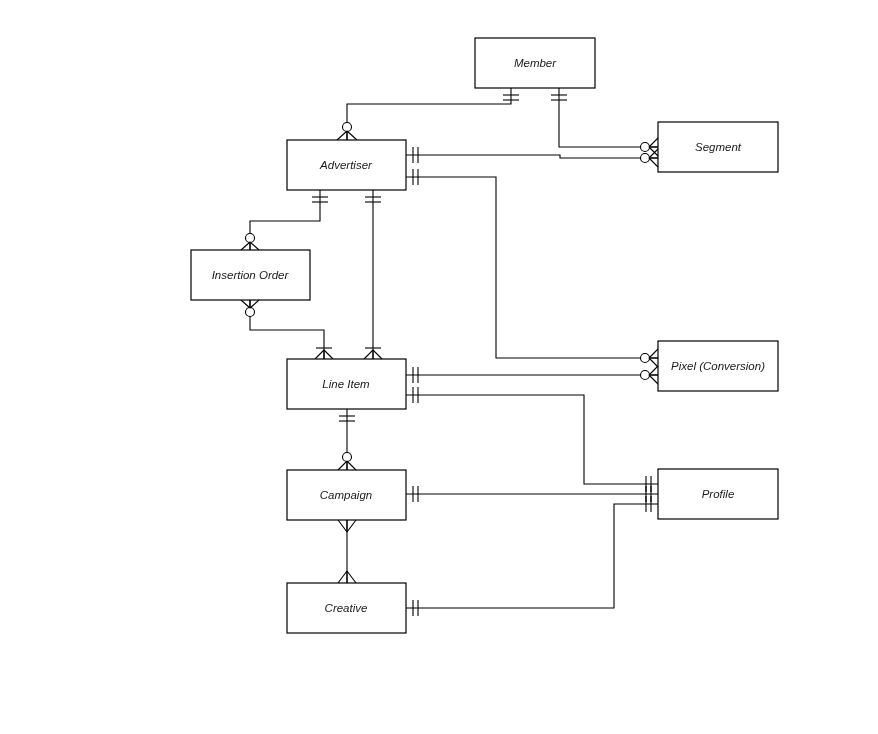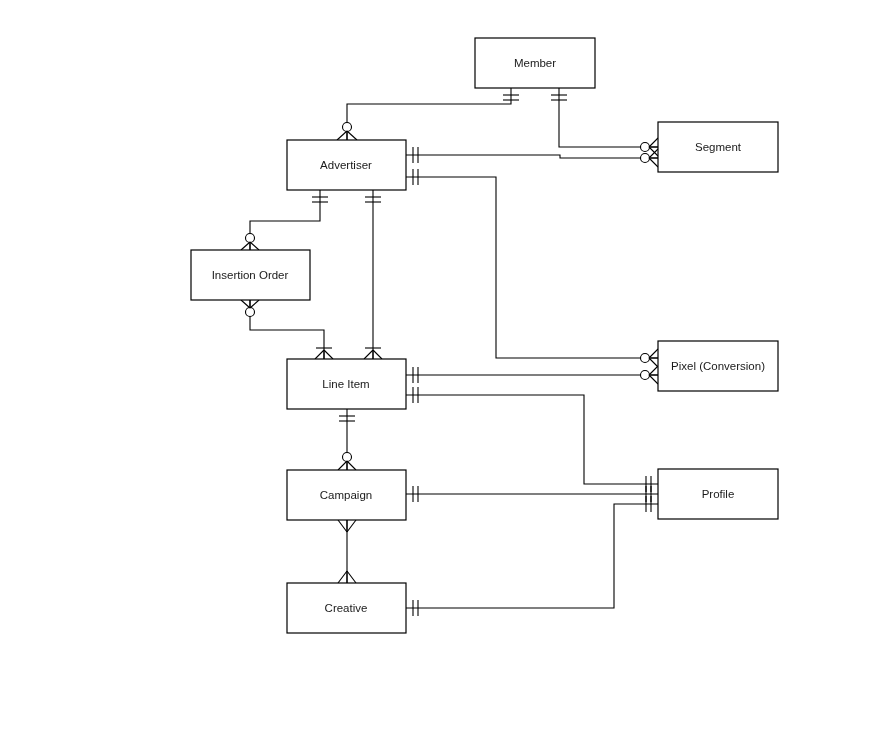--- a/index.html
+++ b/index.html
@@ -11,20 +11,21 @@
     width: 878px;
     height: 734px;
     font-family: "Liberation Sans", sans-serif;
     overflow: hidden;
   }
   #diagram-canvas {
     position: relative;
     width: 878px;
     height: 734px;
     background: #ffffff;
+    font-style: italic;
   }
   svg.er-svg {
     display: block;
     width: 878px;
     height: 734px;
   }
   .entity-box {
     fill: #ffffff;
     stroke: #000000;
     stroke-width: 1.2;

